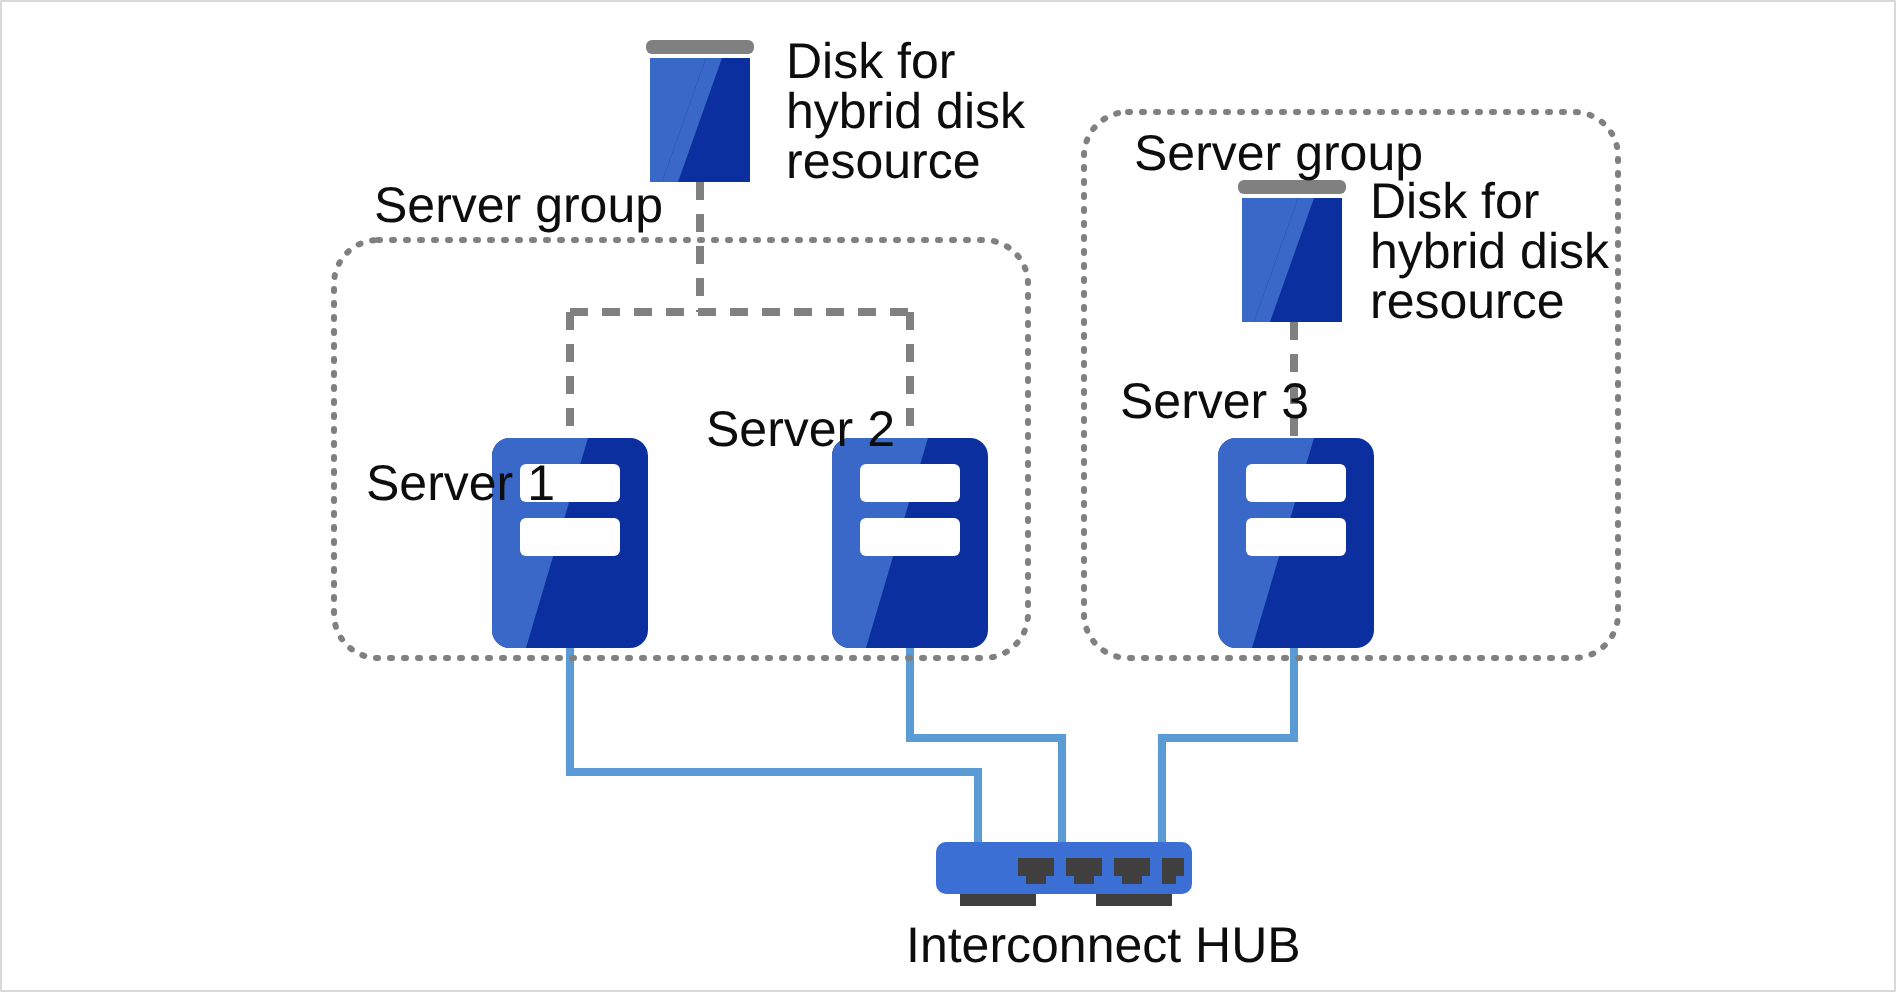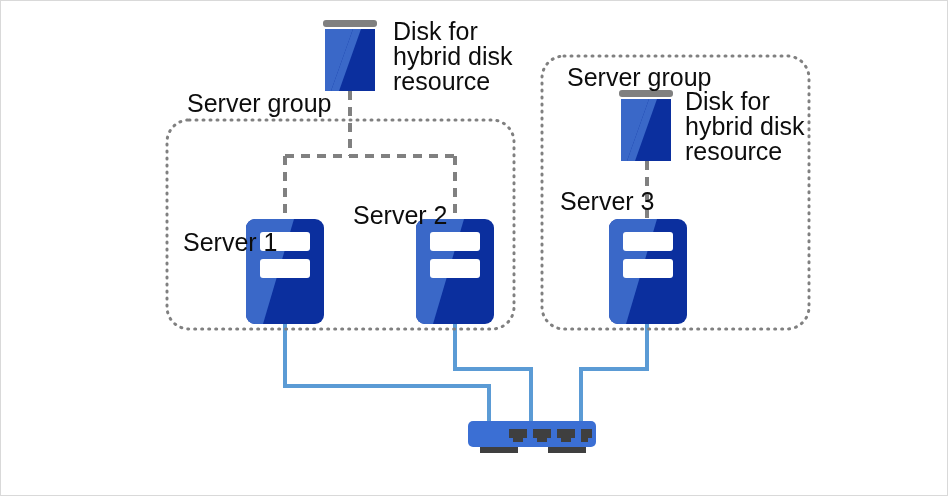--- a/index.html
+++ b/index.html
@@ -161,14 +161,15 @@
   <div class="lbl" style="left:559px; top:188px;">Server 3</div>
 
   <div class="lbl lbl-multi" style="left:392px; top:18px;">Disk for
 hybrid disk
 resource</div>
 
   <div class="lbl lbl-multi" style="left:684px; top:88px;">Disk for
 hybrid disk
 resource</div>
 
+  <div class="lbl" style="left:452px; top:460px;">Interconnect HUB</div>
 
 </div>
 
 </body></html>

